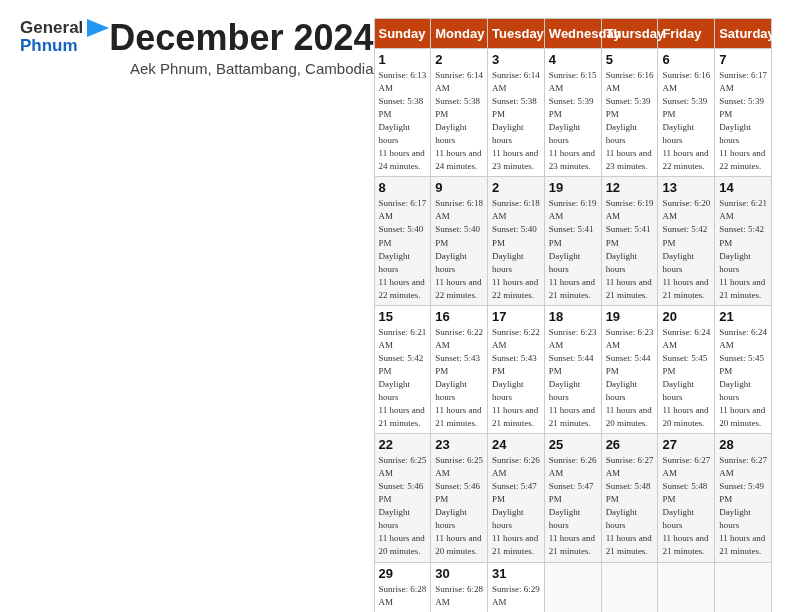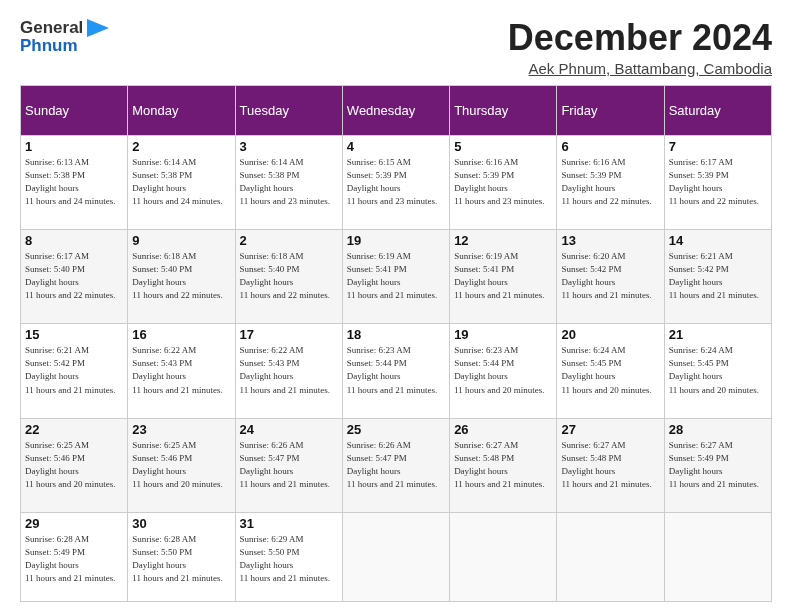--- a/index.html
+++ b/index.html
@@ -8,21 +8,21 @@
       background: #fff;
       width: 792px;
       height: 612px;
       overflow: hidden;
     }
     .page {
       width: 792px;
       height: 612px;
       padding: 18px 20px 10px 20px;
       display: flex;
-      flex-direction: column;
+      flex-direction: row;
     }
     .header {
       display: flex;
       justify-content: space-between;
       align-items: flex-start;
       margin-bottom: 8px;
     }
     .logo {
       display: flex;
       flex-direction: column;
@@ -34,35 +34,34 @@
     .month-title {
       font-size: 36px;
       font-weight: bold;
       color: #222;
       line-height: 1.1;
     }
     .location {
       font-size: 15px;
       color: #444;
       margin-top: 2px;
-      text-decoration: underline;
     }
     .calendar {
       flex: 1;
       border: 1px solid #ccc;
       border-collapse: collapse;
       width: 100%;
       table-layout: fixed;
     }
     .calendar thead tr th {
-      background: #701a75;
+      background: #c2410c;
       color: #fff;
       font-size: 13px;
-      font-weight: normal;
-      padding: 17px 4px;
+      font-weight: bold;
+      padding: 7px 4px;
       text-align: left;
       border: 1px solid #ccc;
     }
     .calendar tbody tr td {
       vertical-align: top;
       border: 1px solid #ccc;
       padding: 3px 4px;
       font-size: 9.5px;
       color: #222;
       height: 85px;

